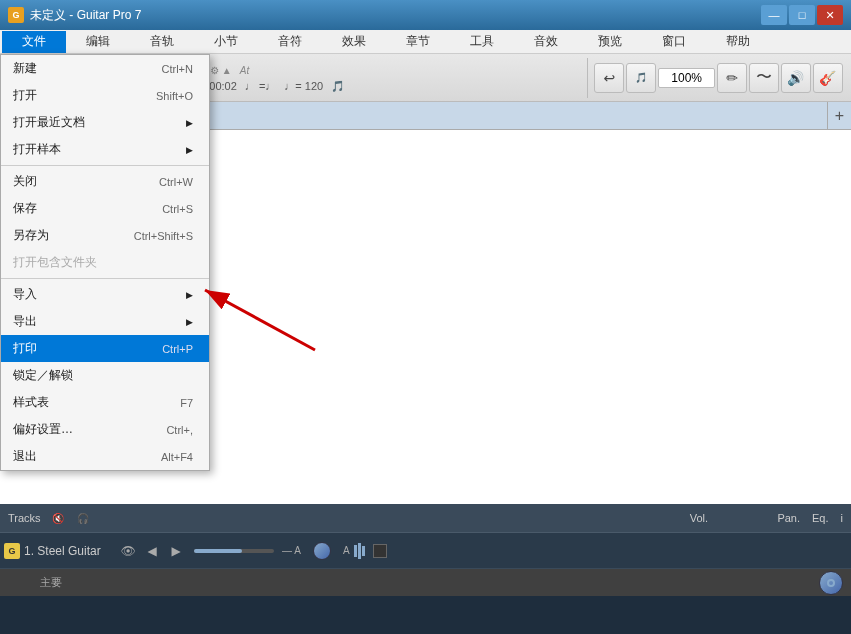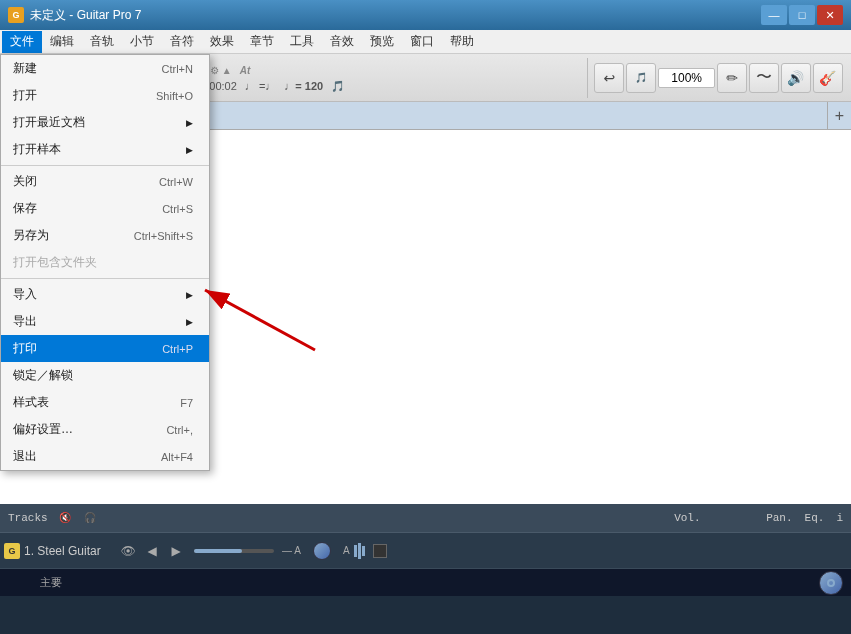--- a/index.html
+++ b/index.html
@@ -65,21 +65,21 @@
     .menu-bar {
       width: 100%;
       height: 24px;
       background: #f0f0f0;
       display: flex;
       align-items: center;
       border-bottom: 1px solid #ccc;
       padding: 0 2px;
     }
     .menu-item {
-      padding: 2px 8px;
+      padding: 2px 20px;
       height: 22px;
       display: flex;
       align-items: center;
       cursor: pointer;
       font-size: 12px;
       color: #333;
       position: relative;
     }
     .menu-item:hover, .menu-item.active {
       background: #0078d7;
@@ -221,36 +221,35 @@
     }
     .track-controls-header {
       height: 28px;
       background: #3a4a5a;
       display: flex;
       align-items: center;
       padding: 0 8px;
       color: #ccc;
       font-size: 11px;
       gap: 12px;
-      font-family: Liberation Mono, monospace;
     }
     .track-row {
       height: 36px;
       background: #2a3a4a;
       display: flex;
       align-items: center;
       border-top: 1px solid #4a5a6a;
       padding: 0 4px;
       gap: 4px;
       color: #ccc;
       font-size: 12px;
     }
     .track-sub-row {
       height: 28px;
-      background: #0f172a;
+      background: #404040;
       display: flex;
       align-items: center;
       border-top: 1px solid #3a4a5a;
       padding: 0 4px;
       gap: 4px;
       color: #aaa;
       font-size: 11px;
     }
     .track-icon-btn {
       width: 20px;
@@ -337,29 +336,29 @@
     <div class="play-btn">▶</div>
     <div class="tb-btn" style="font-size:12px;">⏭</div>
   </div>
 
   <div class="toolbar-section" style="flex:1; border-right:1px solid #bbb;">
     <div style="display:flex;flex-direction:column;gap:2px;padding:0 6px;">
       <div style="display:flex;align-items:center;gap:8px;">
         <span style="font-size:11px;color:#666;">🎵</span>
         <span style="font-weight:bold;font-size:13px;">1. Steel Guitar</span>
         <span style="font-size:10px;color:#888;">⚙ ▲</span>
-        <span style="font-size:10px;color:#888;font-weight:bold;font-style:italic;">At</span>
+        <span style="font-size:10px;color:#888;font-weight:normal;font-style:italic;">At</span>
       </div>
       <div style="display:flex;align-items:center;gap:8px;font-size:11px;color:#555;">
         <span>1/1</span>
         <span style="color:green;">●</span>
         <span>0:0:4.0</span>
         <span>00:00 / 00:02</span>
         <span>♩ =♩ </span>
-        <span style="font-weight:bold;">♩= 120</span>
+        <span style="font-weight:normal;">♩= 120</span>
         <span>🎵</span>
       </div>
     </div>
   </div>
 
   <div class="toolbar-section">
     <div class="tb-btn">↩</div>
     <div class="tb-btn" style="font-size:10px;color:#666;">🎵</div>
     <div style="display:flex;align-items:center;gap:2px;font-size:12px;border:1px solid #bbb;padding:2px 12px;background:#fff;border-radius:2px;">
       <span>100%</span>

